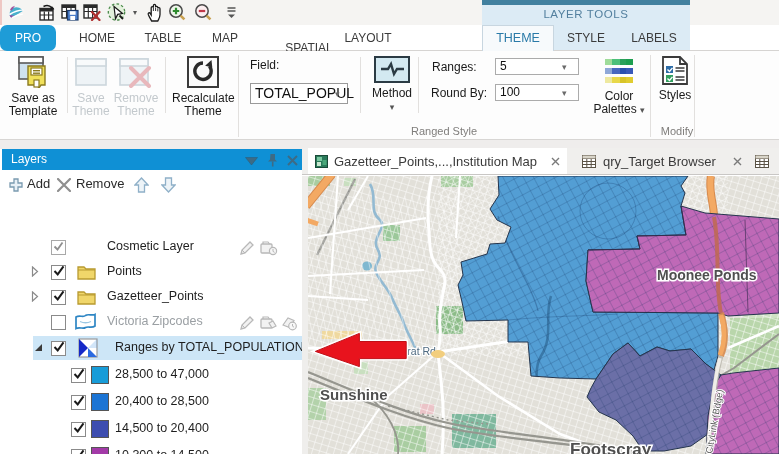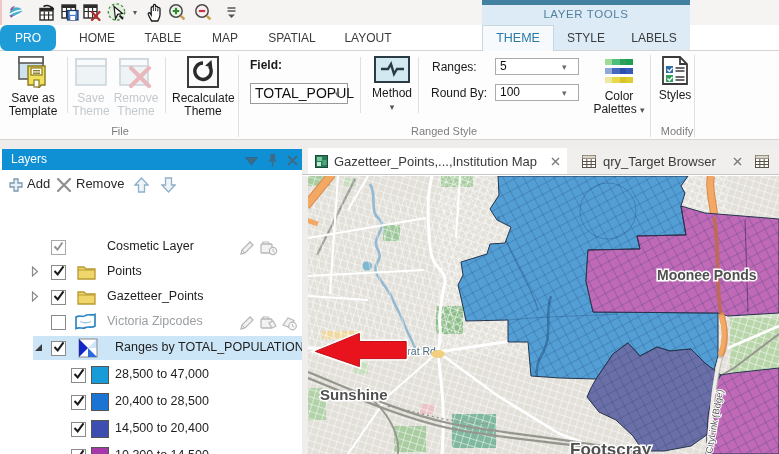--- a/index.html
+++ b/index.html
@@ -99,21 +99,21 @@
 </div>
 
 <div class="abs" id="ctxbg"></div>
 <div class="abs" id="ctxtop"></div>
 <div class="abs" id="ctxlbl">LAYER TOOLS</div>
 <div class="abs" id="tabs">
   <div class="tab" id="tabPro">PRO</div>
   <div class="tab" style="left:76px;width:42px;">HOME</div>
   <div class="tab" style="left:141px;width:44px;">TABLE</div>
   <div class="tab" style="left:207px;width:36px;">MAP</div>
-  <div class="tab" style="left:263px;width:58px;">SPATIAL</div>
+  <div class="tab" style="left:280px;width:58px;margin-top:10px;">SPATIAL</div>
   <div class="tab" style="left:341px;width:54px;">LAYOUT</div>
   <div class="tab" style="left:416px;width:54px;margin-top:32px;">RASTER</div>
   <div class="tab" style="left:564px;width:44px;">STYLE</div>
   <div class="tab" style="left:628px;width:52px;">LABELS</div>
 </div>
 <div class="abs" id="tabTheme">THEME</div>
 <div class="abs" id="ribbon">
 
   <div class="rbtn" style="left:2px;width:62px;">
     <svg class="ic" width="30" height="32" viewBox="0 0 30 32">
@@ -148,21 +148,21 @@
   <div class="vsep" style="left:165px;"></div>
   <div class="rbtn" style="left:172px;width:62px;">
     <svg class="ic" width="32" height="32" viewBox="0 0 32 32">
       <rect x="1" y="1" width="30" height="30" fill="#fbfbfb" stroke="#3a3a3a" stroke-width="2"></rect>
       <path d="M16 7 a8.2 8.2 0 1 0 6.5 3.2" fill="none" stroke="#2a2a2a" stroke-width="3.4"></path>
       <path d="M24.5 4 l0.8 7.4 -7.2 -1.6 z" fill="#2a2a2a"></path>
     </svg>
     Recalculate<br>Theme
   </div>
   <div class="gsep" style="left:238px;"></div>
-  <div class="rlabel" style="left:250px;top:7px;font-weight:bold;">Field:</div>
+  <div class="rlabel" style="left:250px;top:7px;">Field:</div>
   <div class="rbox" style="left:250px;top:32px;width:92px;height:19px;line-height:19px;font-size:14px;border-color:#9a9a9a;">TOTAL_POPUL</div>
   <div class="caret" style="left:335px;top:38px;">▾</div>
   <div class="vsep" style="left:360px;"></div>
   <div class="rbtn" style="left:366px;width:52px;">
     <svg class="ic" width="36" height="27" viewBox="0 0 36 27">
       <rect x="1" y="1" width="34" height="25" fill="#d3e9f1" stroke="#2b3b44" stroke-width="2"></rect>
       <path d="M7 13 h7 l3 -5 3 10 3 -5 h7" fill="none" stroke="#2b3b44" stroke-width="2.4"></path>
     </svg>
     Method
     <div style="margin-top:1px;color:#555;font-size:9px;">▾</div>
@@ -198,21 +198,20 @@
       <path d="M18 1 v7 h7" fill="none" stroke="#3a3a3a" stroke-width="1.8"></path>
       <rect x="4" y="10" width="7" height="7" fill="#2e6da8"></rect>
       <path d="M5.5 13.5 l2 2 l3-3.6" stroke="#fff" stroke-width="1.4" fill="none"></path>
       <rect x="4" y="19" width="7" height="7" fill="#34a060"></rect>
       <path d="M5.5 22.5 l2 2 l3-3.6" stroke="#fff" stroke-width="1.4" fill="none"></path>
       <path d="M13.5 12 h9 M13.5 15 h9 M13.5 21 h9 M13.5 24 h9" stroke="#3a3a3a" stroke-width="1.5"></path>
     </svg>
     Styles
   </div>
   <div class="gsep" style="left:694px;"></div>
-  <div class="glabel" style="left:60px;width:120px;">File</div>
   <div class="glabel" style="left:384px;width:120px;">Ranged Style</div>
   <div class="glabel" style="left:617px;width:120px;">Modify</div>
 </div>
 <div class="abs" id="ribbonline"></div>
 <div class="abs" id="ribbonstrip"></div>
 <div class="abs" id="lpanel"></div>
 <div class="abs" id="ltitle">Layers</div>
 <div class="abs" id="ltree" style="left:0;top:149px;width:302px;height:305px;">
 
   <div class="abs" style="left:0;top:21px;width:362px;height:30px;font-size:13px;color:#2a2a2a;">

